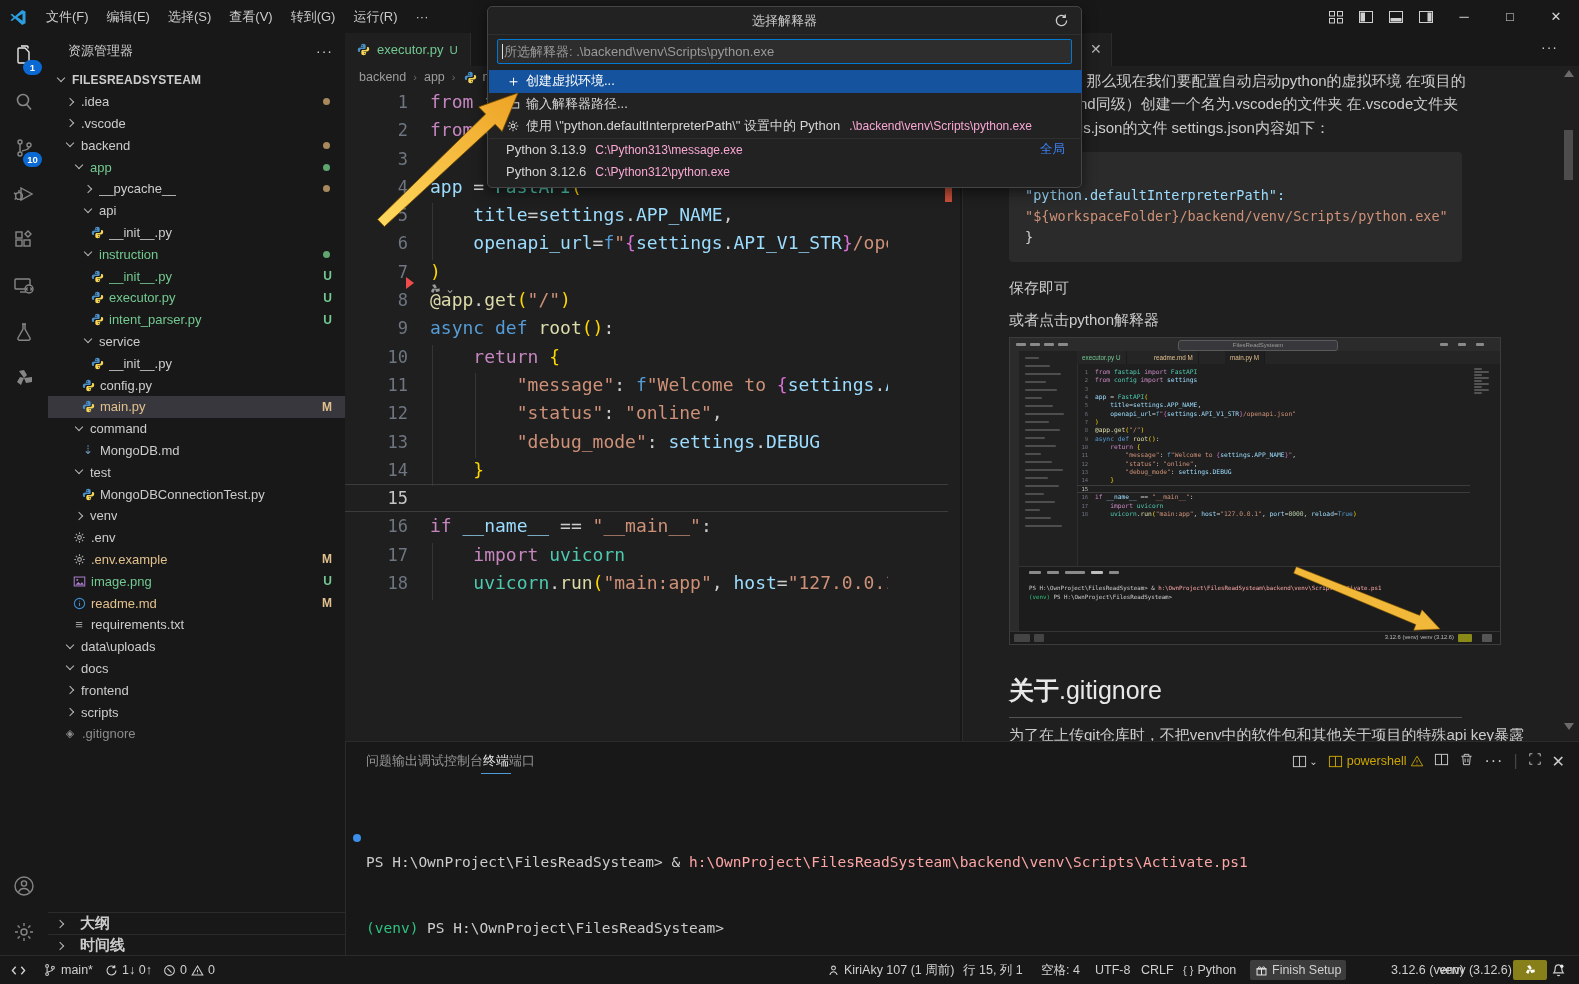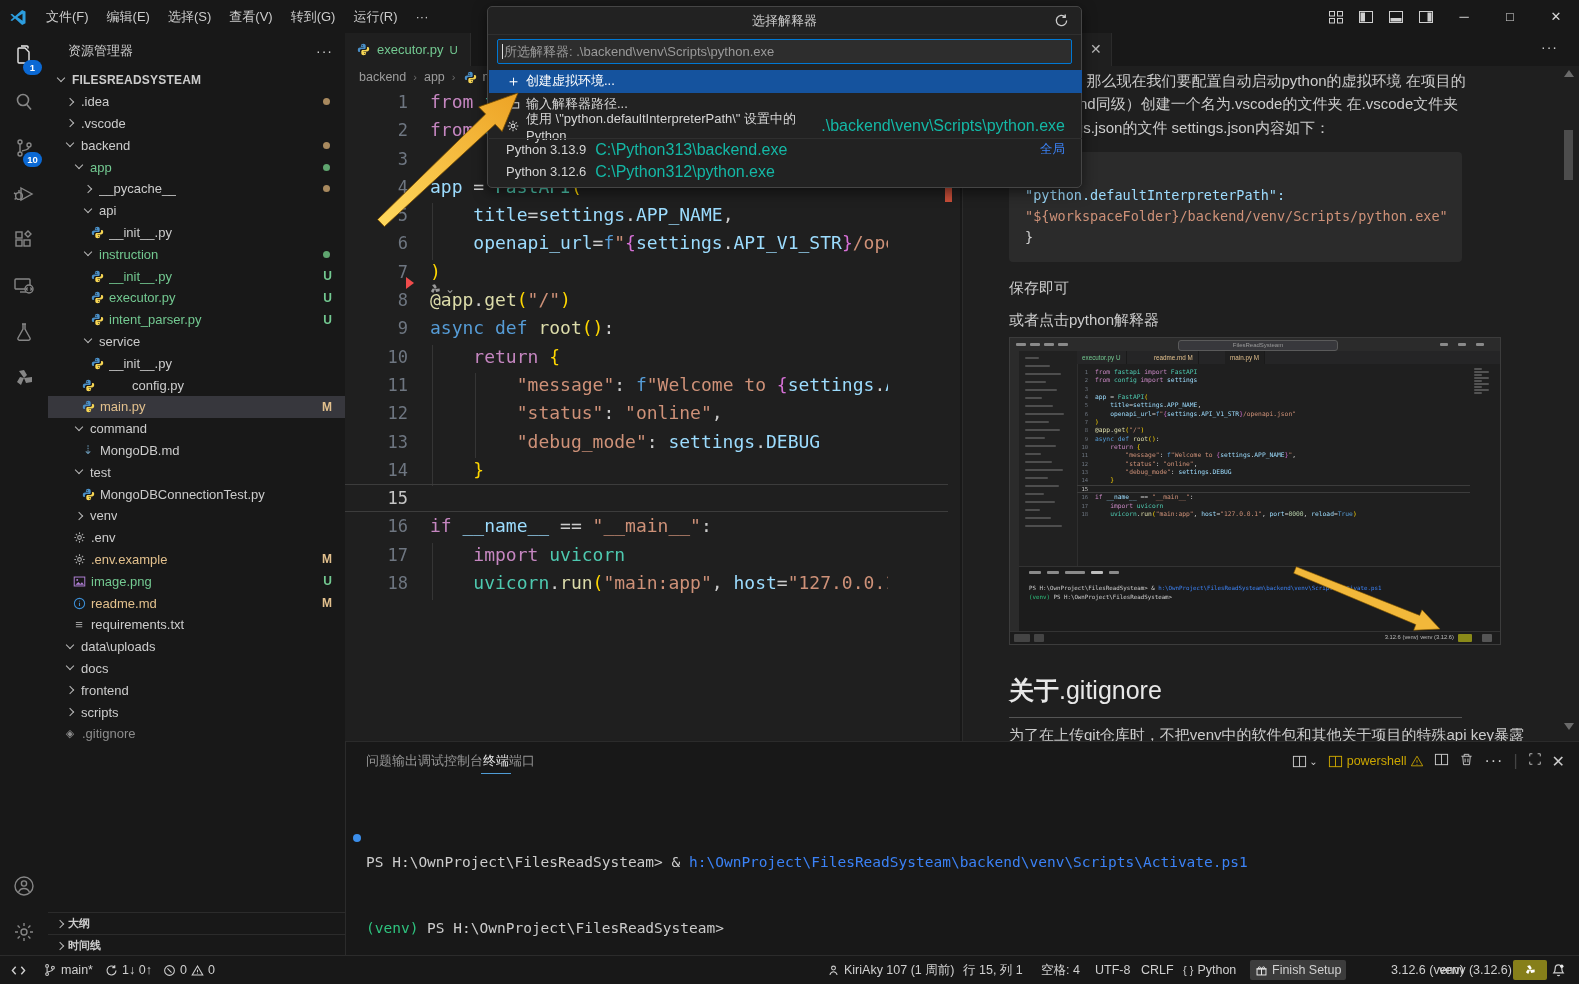--- a/index.html
+++ b/index.html
@@ -31,21 +31,21 @@
   .chev.c::before{transform:rotate(-45deg);}
   .chev.o::before{transform:rotate(45deg);top:3px;}
   .fic{width:16px;height:16px;flex:0 0 16px;display:flex;align-items:center;justify-content:center;font-size:12px;margin-right:1px;}
   .lbl{margin-left:3px;white-space:nowrap;overflow:hidden;}
   .lbl.bold{font-weight:bold;font-size:12px;letter-spacing:.2px;}
   .lbl.u{color:#73c991;} .lbl.m{color:#e2c08d;} .lbl.ig{color:#8c8c8c;}
   .badge{position:absolute;right:13px;font-size:12px;font-weight:bold;}
   .badge.U{color:#73c991;} .badge.M{color:#e2c08d;}
   .dotdec{position:absolute;right:15px;width:7px;height:7px;border-radius:50%;}
   .dotdec.m{background:#a8895e;} .dotdec.u{background:#5fa56f;}
-  .sb-section{position:absolute;left:0;width:297px;height:22px;border-top:1px solid #2b2b2b;display:flex;align-items:center;font-size:11px;font-weight:bold;color:#cccccc;padding-left:4px;box-sizing:border-box;}
+  .sb-section{position:absolute;left:0;width:297px;height:22px;border-top:1px solid #2b2b2b;display:flex;align-items:center;font-size:15px;font-weight:bold;color:#cccccc;padding-left:4px;box-sizing:border-box;gap:12px;}
   
   #group1{position:absolute;left:345px;top:33px;width:615px;height:708px;background:#1f1f1f;overflow:hidden;}
   #g1-tabs{position:absolute;left:0;top:0;width:100%;height:33px;background:#181818;}
   .tab{position:absolute;left:0;top:0;height:33px;display:flex;align-items:center;padding:0 10px;background:#1f1f1f;border-right:1px solid #2b2b2b;font-size:13px;}
   .tab .tlabel{margin:0 6px 0 5px;color:#73c991;}
   .tab .tbadge{color:#73c991;font-size:11.5px;margin-right:2px;}
   #breadcrumb{position:absolute;left:0;top:33px;width:100%;height:22px;display:flex;align-items:center;font-size:12.5px;color:#9d9d9d;padding-left:14px;box-sizing:border-box;}
   .bc-sep{margin:0 7px;color:#6e6e6e;font-size:11px;}
   #code-area{position:absolute;left:0;top:55px;width:615px;height:653px;}
   .cl{position:relative;height:28.3px;line-height:28.3px;white-space:pre;font-family:"DejaVu Sans Mono",monospace;font-size:18px;}
@@ -108,39 +108,39 @@
   .mini-status-txt{position:absolute;top:2px;font-size:5.8px;color:#bdbdbd;white-space:nowrap;}
   
   #panel{position:absolute;left:345px;top:741px;width:1234px;height:214px;background:#181818;border-top:1px solid #2b2b2b;border-left:1px solid #2b2b2b;box-sizing:border-box;}
   #panel-tabs{position:absolute;left:20px;top:6px;display:flex;font-size:13px;color:#969696;}
   .ptab{position:relative;height:26px;line-height:26px;}
   .ptab.active{color:#e7e7e7;}
   .ptab.active::after{content:"";position:absolute;left:-2px;right:-2px;bottom:0;height:1.5px;background:#4f9cd6;}
   #panel-right{position:absolute;right:14px;top:6px;display:flex;align-items:center;gap:10px;height:26px;color:#cccccc;}
   .pw{color:#cca700;font-size:12.5px;display:flex;align-items:center;gap:4px;}
   #term{position:absolute;left:20px;top:65px;font-family:"DejaVu Sans Mono",monospace;font-size:14.5px;line-height:22px;white-space:pre;}
-  .t-y{color:#3b82f6;} .t-g{color:#2ec27e;} .t-pl{color:#cccccc;}
+  .t-y{color:#fca5a5;} .t-g{color:#2ec27e;} .t-pl{color:#cccccc;}
   #term-dot{position:absolute;left:7px;top:92px;width:8px;height:8px;border-radius:50%;background:#3b8eea;}
   
   #statusbar{position:absolute;left:0;top:955px;width:1579px;height:29px;background:#181818;border-top:1px solid #2b2b2b;box-sizing:border-box;
              font-size:12.5px;color:#cfcfcf;}
   .st-item{position:absolute;top:0;height:28px;display:flex;align-items:center;gap:4px;padding:0 5px;white-space:nowrap;}
   .st-chip{background:#3c3c3c;border-radius:2px;height:20px;top:4px;}
   .st-olive{background:#867f1a;color:#fff;}
   
   #quickpick{position:absolute;left:487px;top:6px;width:595px;height:182px;background:#222222;border:1px solid #454545;border-radius:5px;
              box-shadow:0 4px 14px rgba(0,0,0,.55);box-sizing:border-box;z-index:50;}
   #qp-title{position:absolute;left:0;top:0;width:100%;height:27px;text-align:center;font-size:13px;color:#cccccc;line-height:27px;border-bottom:1px solid #2f2f2f;}
   #qp-refresh{position:absolute;right:12px;top:6px;}
   #qp-input{position:absolute;left:9px;top:32px;width:575px;height:25px;background:#2d2d2d;border:1px solid #0078d4;box-sizing:border-box;
             font-size:13px;color:#9a9a9a;font-family:"Liberation Sans",sans-serif;padding:0 6px;outline:none;border-radius:2px;}
   .qp-row{position:absolute;left:1px;width:593px;height:22.6px;display:flex;align-items:center;font-size:13px;color:#d5d5d5;padding:0 17px;box-sizing:border-box;}
   .qp-row.sel{background:#15539e;color:#ffffff;}
   .qp-ic{width:20px;flex:0 0 20px;display:flex;align-items:center;font-size:13px;}
-  .qp-desc{color:#14b8a6;font-size:16px;margin-left:9px;}
+  .qp-desc{color:#f9a8d4;font-size:12px;margin-left:9px;}
   .qp-action{margin-left:auto;color:#3b82f6;font-size:12.5px;}
   .qp-sep{border-top:1px solid #2f2f2f;}
   #qp-caret{position:absolute;left:14px;top:37px;width:1px;height:15px;background:#e0e0e0;}
   
   svg.arrow{position:absolute;z-index:60;pointer-events:none;}
 </style>
 </head>
 <body>
 
 <div id="app">
@@ -352,21 +352,21 @@
         </div>
         <div class="row" style="padding-left: 41px;">
           <span class="fic">
             <svg width="13" height="13" viewBox="0 0 16 16">
               <path fill="#4a8fc7" d="M7.9 1C6 1 4.8 1.9 4.8 3.4V5h3.3v.6H3.6C2.2 5.6 1 6.6 1 8.6c0 1.4.6 2.4 1.4 2.4h1.2V9.5c0-1.1.9-2 2-2h3.3c1 0 1.8-.8 1.8-1.8V3.4C10.7 1.9 9.7 1 7.9 1zM6.4 2.6a.7.7 0 1 1 0 1.4.7.7 0 0 1 0-1.4z"></path>
               <path fill="#f7d654" d="M8.1 15c1.9 0 3.1-.9 3.1-2.4V11H7.9v-.6h4.5c1.4 0 2.6-1 2.6-3 0-1.4-.6-2.4-1.4-2.4h-1.2v1.5c0 1.1-.9 2-2 2H7.1c-1 0-1.8.8-1.8 1.8v2.3C5.3 14.1 6.3 15 8.1 15zm1.5-1.6a.7.7 0 1 1 0-1.4.7.7 0 0 1 0 1.4z"></path>
             </svg>
           </span>
           <span class="lbl">__init__.py</span>
         </div>
-        <div class="row" style="padding-left: 32px; gap: 32px;">
+        <div class="row" style="padding-left: 32px;">
           <span class="fic">
             <svg width="13" height="13" viewBox="0 0 16 16">
               <path fill="#4a8fc7" d="M7.9 1C6 1 4.8 1.9 4.8 3.4V5h3.3v.6H3.6C2.2 5.6 1 6.6 1 8.6c0 1.4.6 2.4 1.4 2.4h1.2V9.5c0-1.1.9-2 2-2h3.3c1 0 1.8-.8 1.8-1.8V3.4C10.7 1.9 9.7 1 7.9 1zM6.4 2.6a.7.7 0 1 1 0 1.4.7.7 0 0 1 0-1.4z"></path>
               <path fill="#f7d654" d="M8.1 15c1.9 0 3.1-.9 3.1-2.4V11H7.9v-.6h4.5c1.4 0 2.6-1 2.6-3 0-1.4-.6-2.4-1.4-2.4h-1.2v1.5c0 1.1-.9 2-2 2H7.1c-1 0-1.8.8-1.8 1.8v2.3C5.3 14.1 6.3 15 8.1 15zm1.5-1.6a.7.7 0 1 1 0-1.4.7.7 0 0 1 0 1.4z"></path>
             </svg>
           </span>
           <span class="lbl">config.py</span>
         </div>
         <div class="row sel" style="padding-left: 32px;">
           <span class="fic">
@@ -854,21 +854,21 @@
         <svg width="14" height="14" viewBox="0 0 24 24" fill="none" stroke="#d5d5d5" stroke-width="1.8">
             <circle cx="12" cy="12" r="3.2"></circle>
             <path d="M12 3v3M12 18v3M3 12h3M18 12h3M5.6 5.6 7.8 7.8M16.2 16.2l2.2 2.2M18.4 5.6l-2.2 2.2M7.8 16.2l-2.2 2.2"></path>
           </svg>
       </span>
       <span>使用 \"python.defaultInterpreterPath\" 设置中的 Python</span>
       <span class="qp-desc">.\backend\venv\Scripts\python.exe</span>
     </div>
     <div class="qp-row qp-sep" style="top:130.8px;">
       <span>Python 3.13.9</span>
-      <span class="qp-desc">C:\Python313\backend.exe</span>
+      <span class="qp-desc">C:\Python313\message.exe</span>
       <span class="qp-action">全局</span>
     </div>
     <div class="qp-row" style="top:153.4px;">
       <span>Python 3.12.6</span>
       <span class="qp-desc">C:\Python312\python.exe</span>
     </div>
   </div>
 
   <svg class="arrow" width="160" height="160" style="left:370px;top:85px;">
     <defs>

